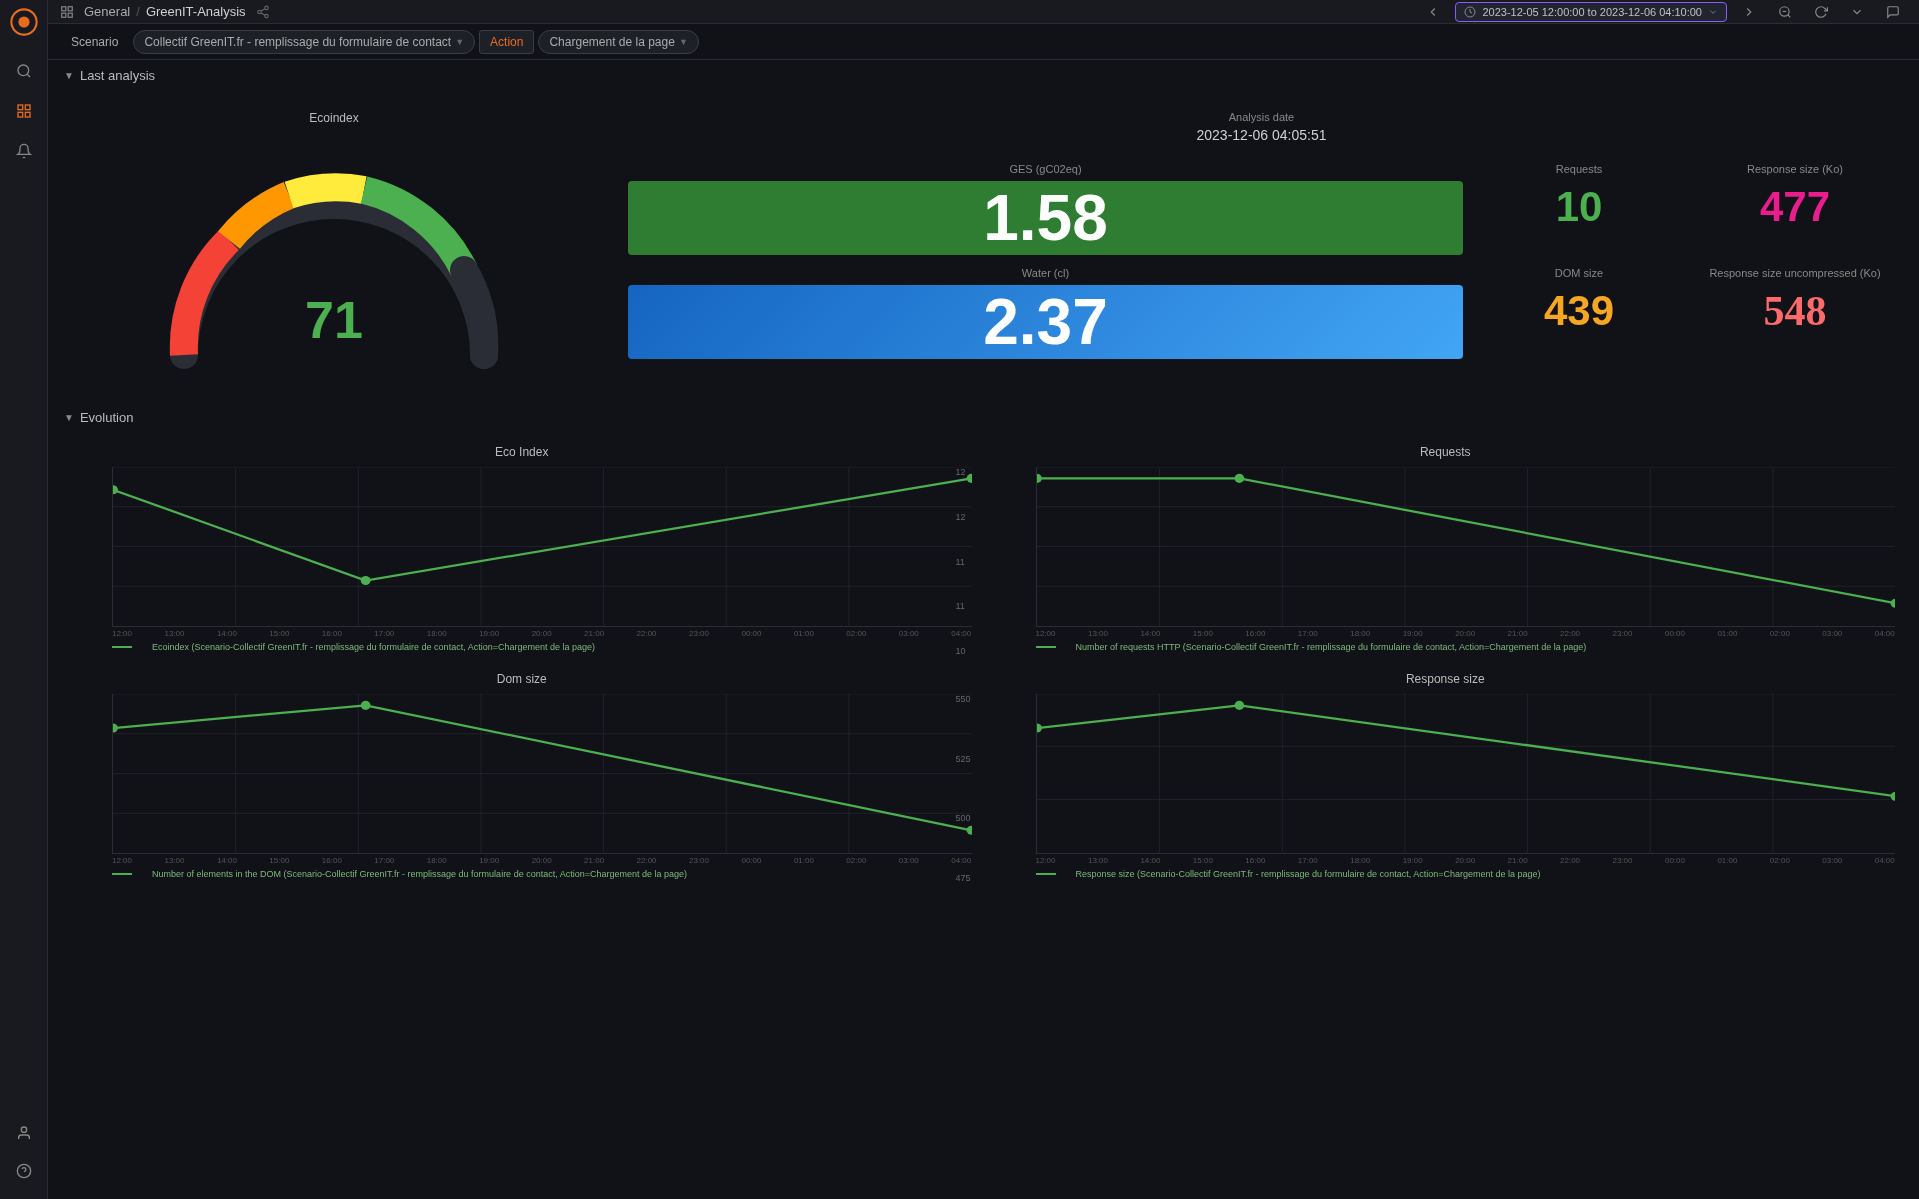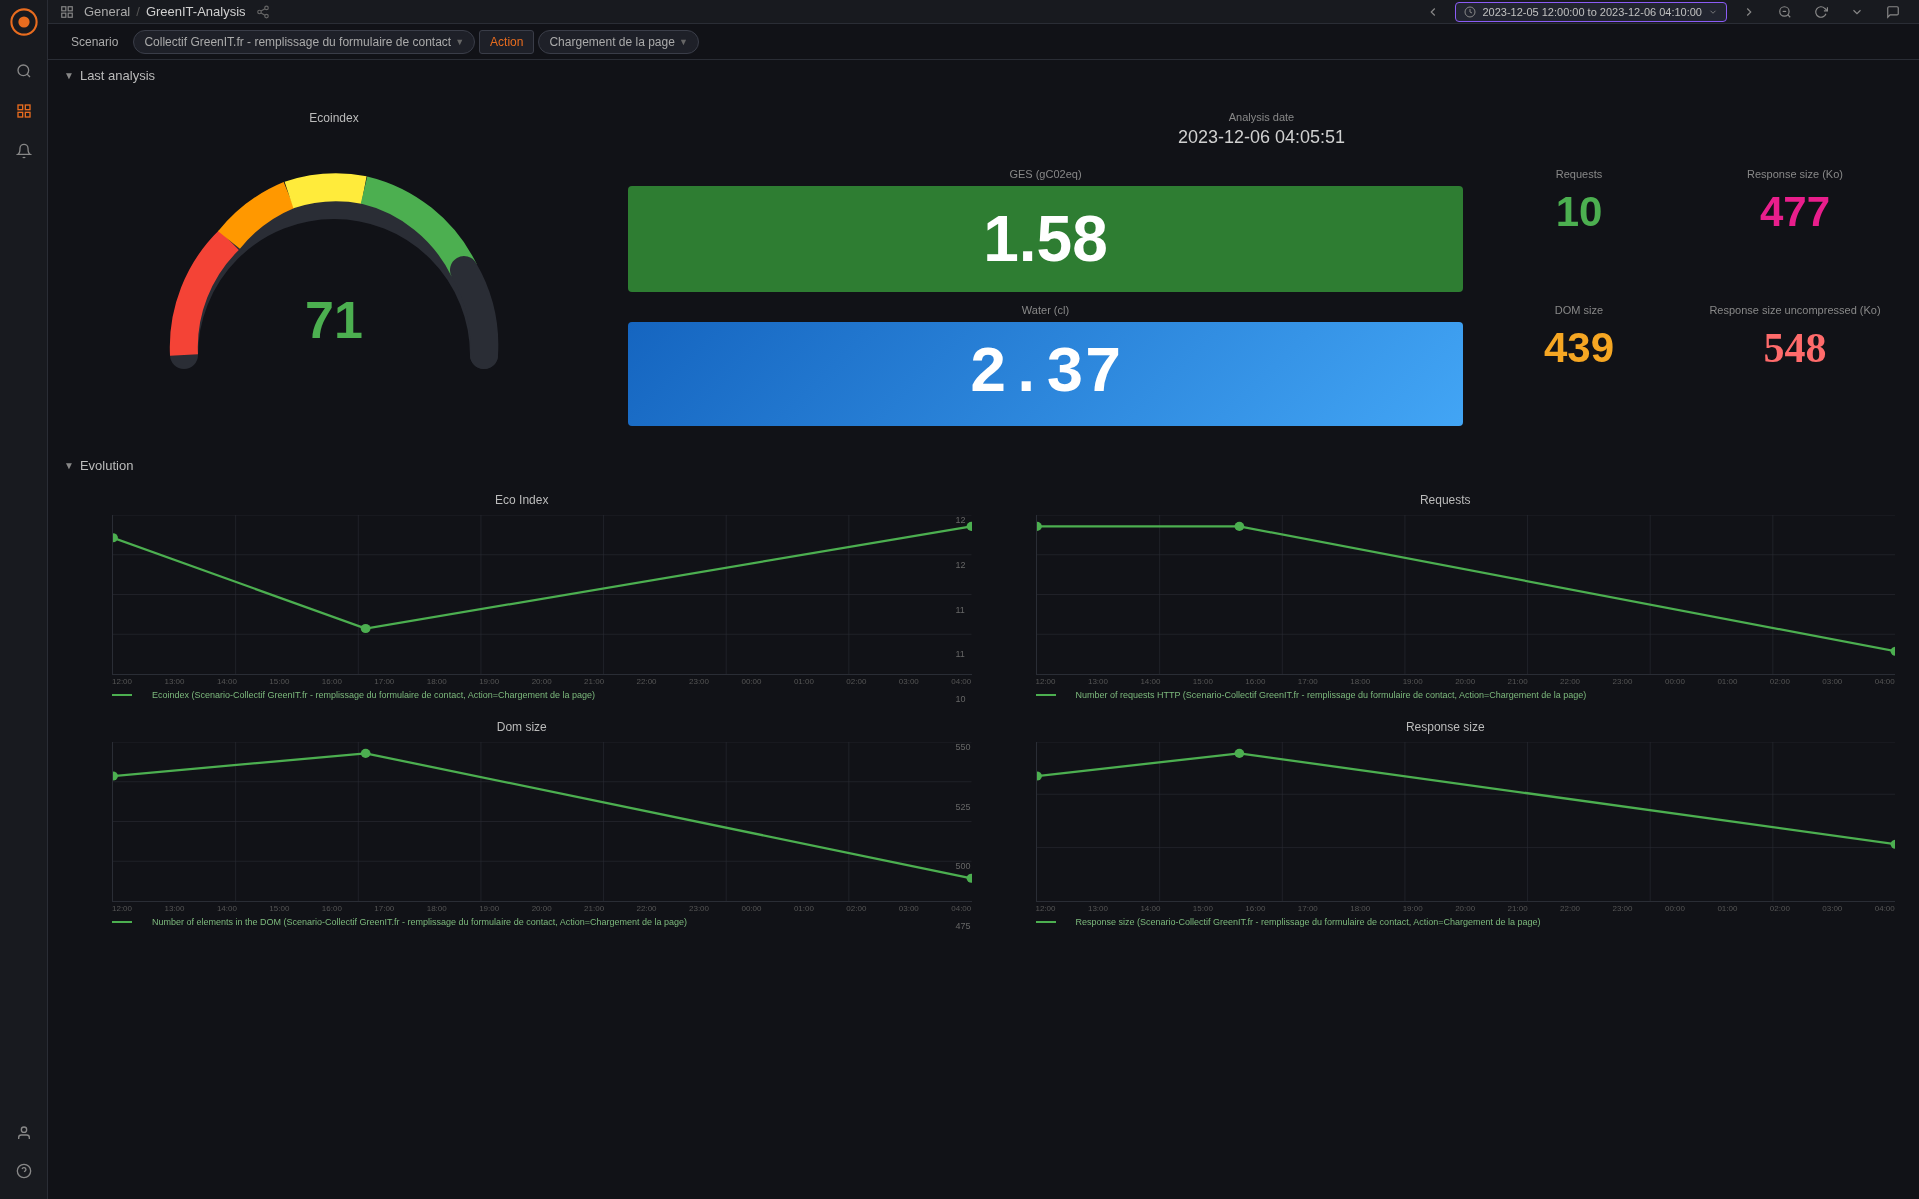--- a/index.html
+++ b/index.html
@@ -205,33 +205,32 @@
     .analysis-date-block {
       text-align: center;
       padding: 8px;
     }
     .analysis-date-label {
       font-size: 11px;
       color: #888;
       margin-bottom: 4px;
     }
     .analysis-date-value {
-      font-size: 18px;
+      font-size: 14px;
       color: #d0d0d0;
     }
 
     .metric-big-box {
       border-radius: 4px;
-      padding: 16px;
       display: flex;
       align-items: center;
       justify-content: center;
     }
     .metric-big-box.green { background: #2e7d32; }
-    .metric-big-box.blue { background: linear-gradient(135deg, #1565c0, #42a5f5); font-family: Liberation Mono, monospace; }
+    .metric-big-box.blue { background: linear-gradient(135deg, #1565c0, #42a5f5); }
     .metric-big-value {
       font-size: 64px;
       font-weight: bold;
       color: #fff;
     }
 
     .metric-card {
       display: flex;
       flex-direction: column;
       align-items: center;

